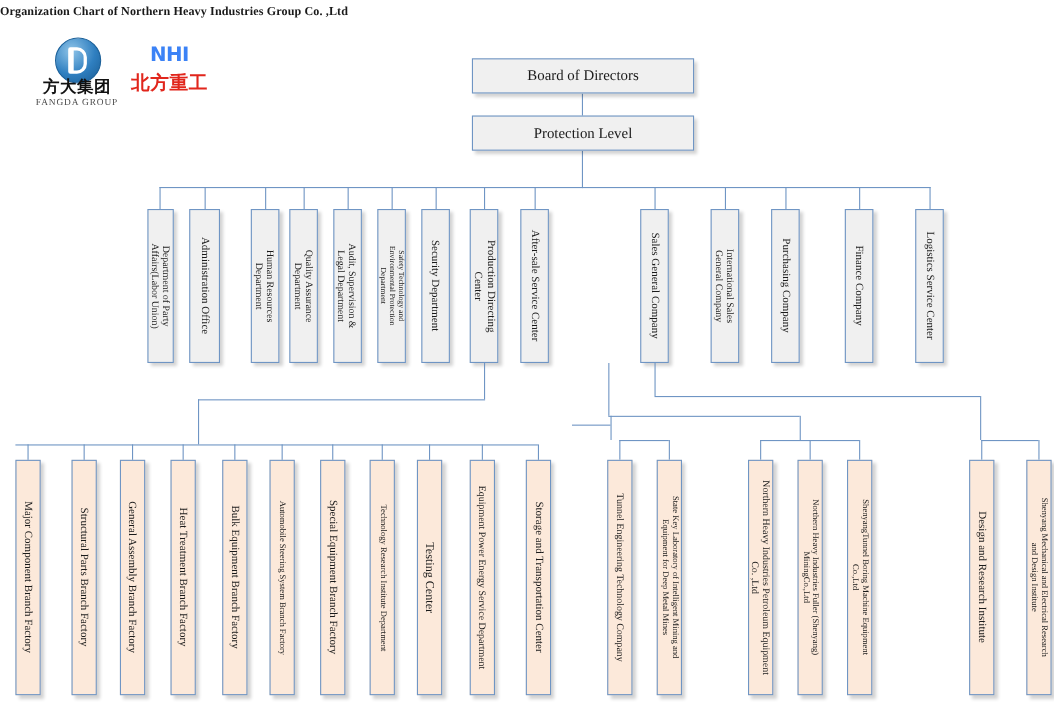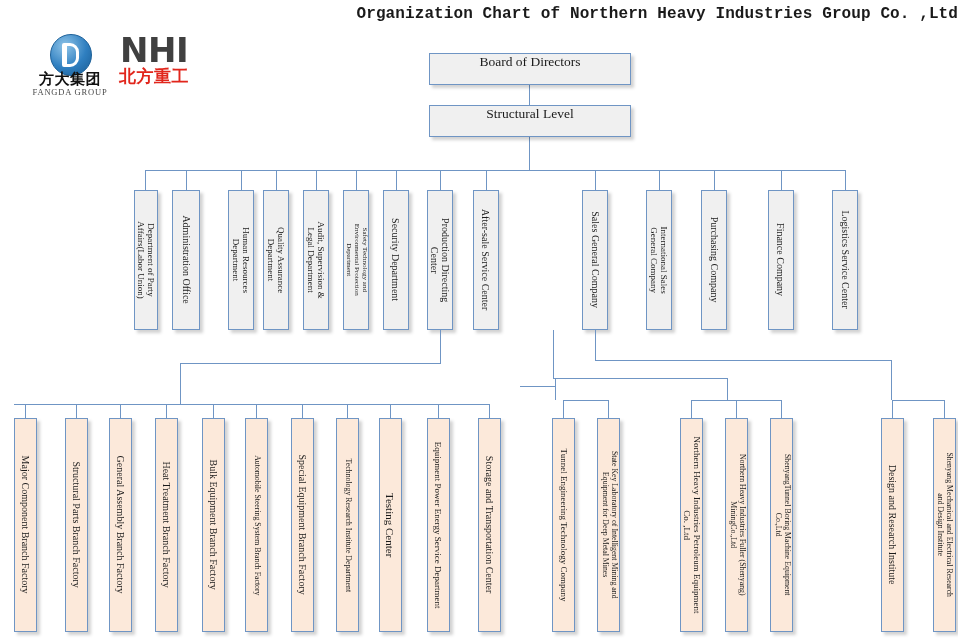--- a/index.html
+++ b/index.html
@@ -21,25 +21,25 @@
     left: 0; top: 0;
     width: 958px;
     height: 639px;
   }
 
   
   .chart-title {
     position: absolute;
     left: 0; top: 5px;
     width: 958px;
-    text-align: right;
-    font-size: 16px;
+    text-align: left;
+    font-size: 11px;
     font-weight: bold;
     letter-spacing: 0.1px;
-    font-family: Liberation Mono, monospace;
+    font-family: Liberation Serif, serif;
   }
 
   
   .logo-area {
     position: absolute;
     left: 8px; top: 34px;
     width: 195px;
     height: 62px;
   }
   .logo-fangda {
@@ -92,23 +92,23 @@
     position: absolute;
     left: 98px; top: 2px;
     width: 96px;
     height: 58px;
   }
   .nhi-en {
     position: absolute;
     left: 0; top: 0;
     width: 96px;
     text-align: center;
-    font-size: 34px;
+    font-size: 18px;
     font-weight: bold;
-    color: #404040;
+    color: #3b82f6;
     font-family: "DejaVu Sans", sans-serif;
     letter-spacing: -0.5px;
     line-height: 28px;
   }
   .nhi-cn {
     position: absolute;
     left: 0; top: 31px;
     width: 96px;
     text-align: center;
     font-size: 17px;
@@ -123,21 +123,21 @@
   .node {
     position: absolute;
     box-sizing: border-box;
     border: 1px solid #6f95c4;
     box-shadow: 3px 3px 3px rgba(0,0,0,0.18);
     overflow: hidden;
   }
   .node.level-top {
     background: #f0f0f0;
     display: flex;
-    align-items: flex-start;
+    align-items: center;
     justify-content: center;
   }
   .node.level-top .node-label {
     font-size: 13.5px;
     text-align: center;
     white-space: nowrap;
   }
 
   .node.level-dept {
     background: #f0f0f0;
@@ -214,21 +214,21 @@
   <div class="line v" style="left:595px; top:170px; height:20px;"></div>
   <div class="line v" style="left:659px; top:170px; height:20px;"></div>
   <div class="line v" style="left:714px; top:170px; height:20px;"></div>
   <div class="line v" style="left:781px; top:170px; height:20px;"></div>
   <div class="line v" style="left:845px; top:170px; height:20px;"></div>
 
   <div class="node level-top" style="left:429px; top:53px; width:202px; height:32px;">
     <span class="node-label">Board of Directors</span>
   </div>
   <div class="node level-top" style="left:429px; top:105px; width:202px; height:32px;">
-    <span class="node-label">Structural Level</span>
+    <span class="node-label">Protection Level</span>
   </div>
 
   <div class="node level-dept vert" style="left:134px; top:190px; width:24px; height:140px;">
     <span class="vert-inner fs-9" style="width: 130px; display: block; white-space: pre;">Department of Party
 Affairs(Labor Union)</span>
   </div>
   <div class="node level-dept vert" style="left:172px; top:190px; width:28px; height:140px;">
     <span class="vert-inner fs-10" style="width: 130px; display: block; white-space: pre;">Administration Office</span>
   </div>
   <div class="node level-dept vert" style="left:228px; top:190px; width:26px; height:140px;">

